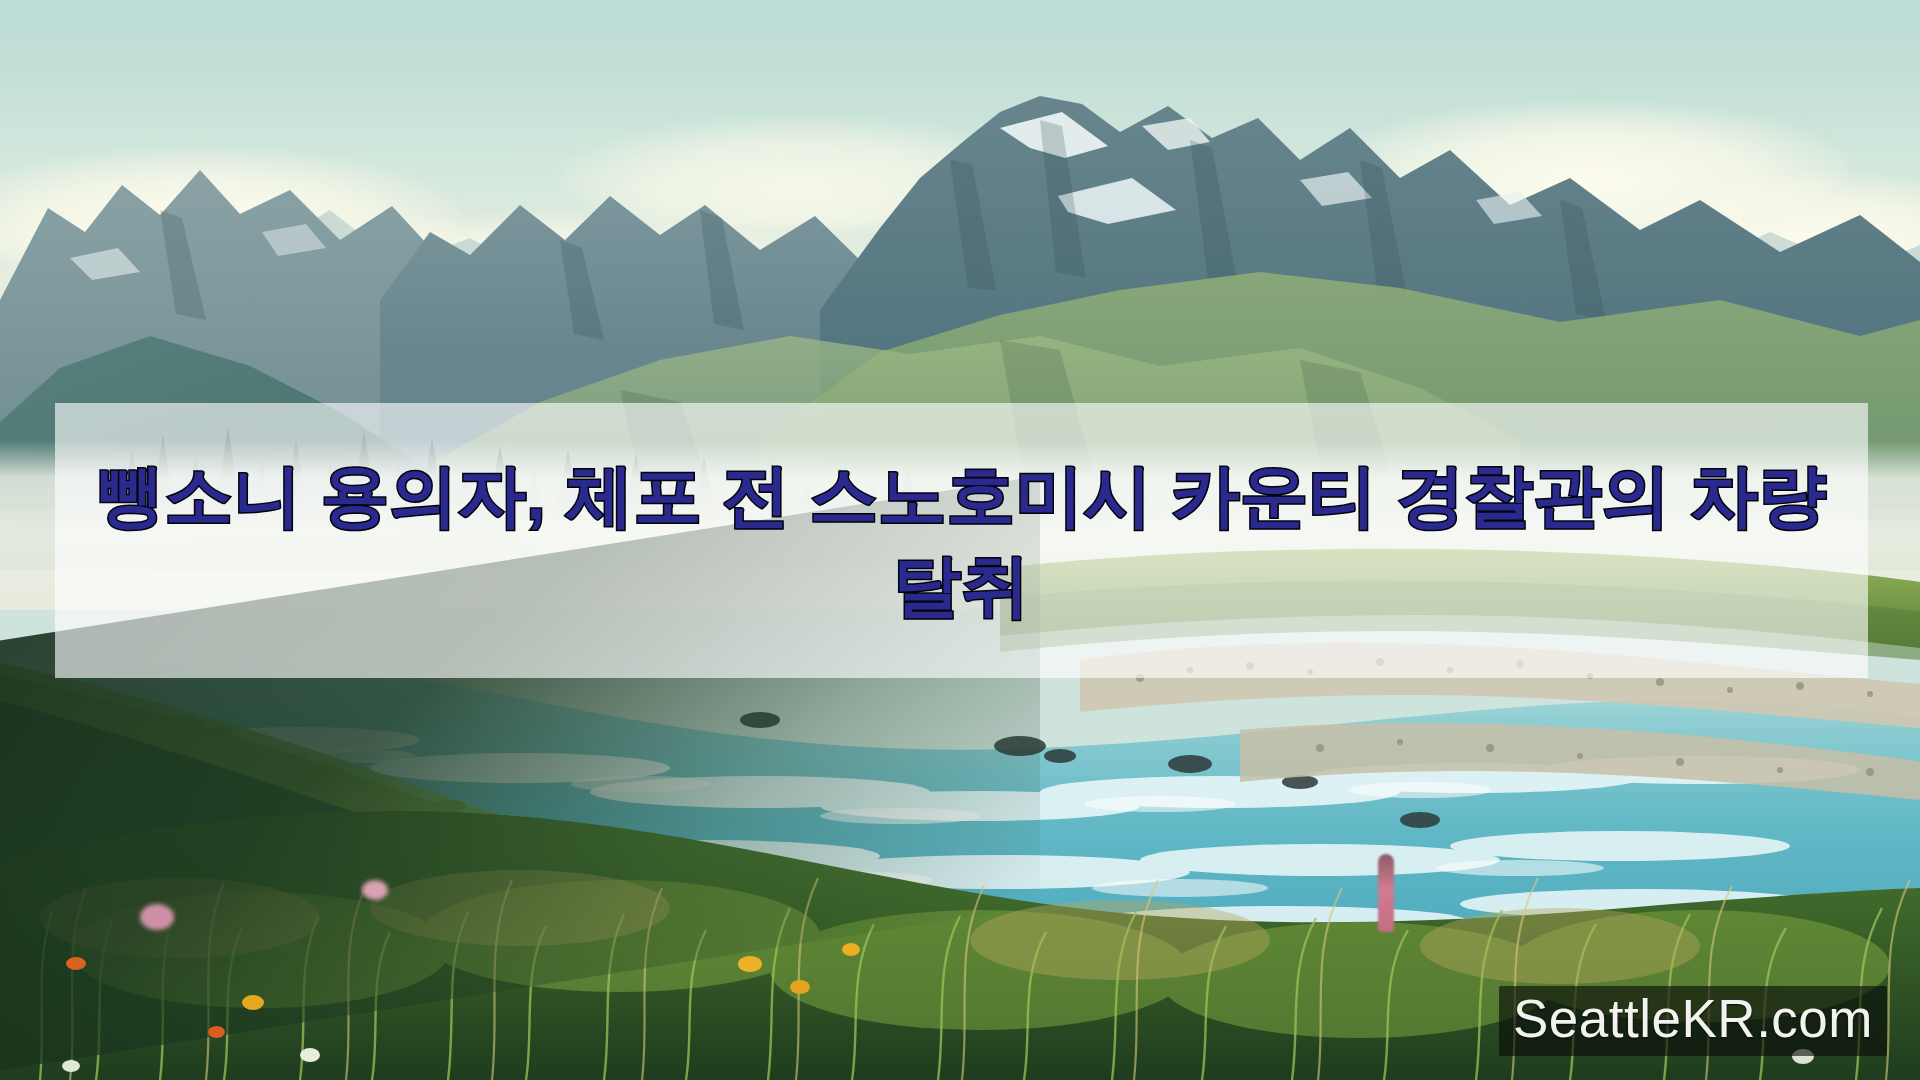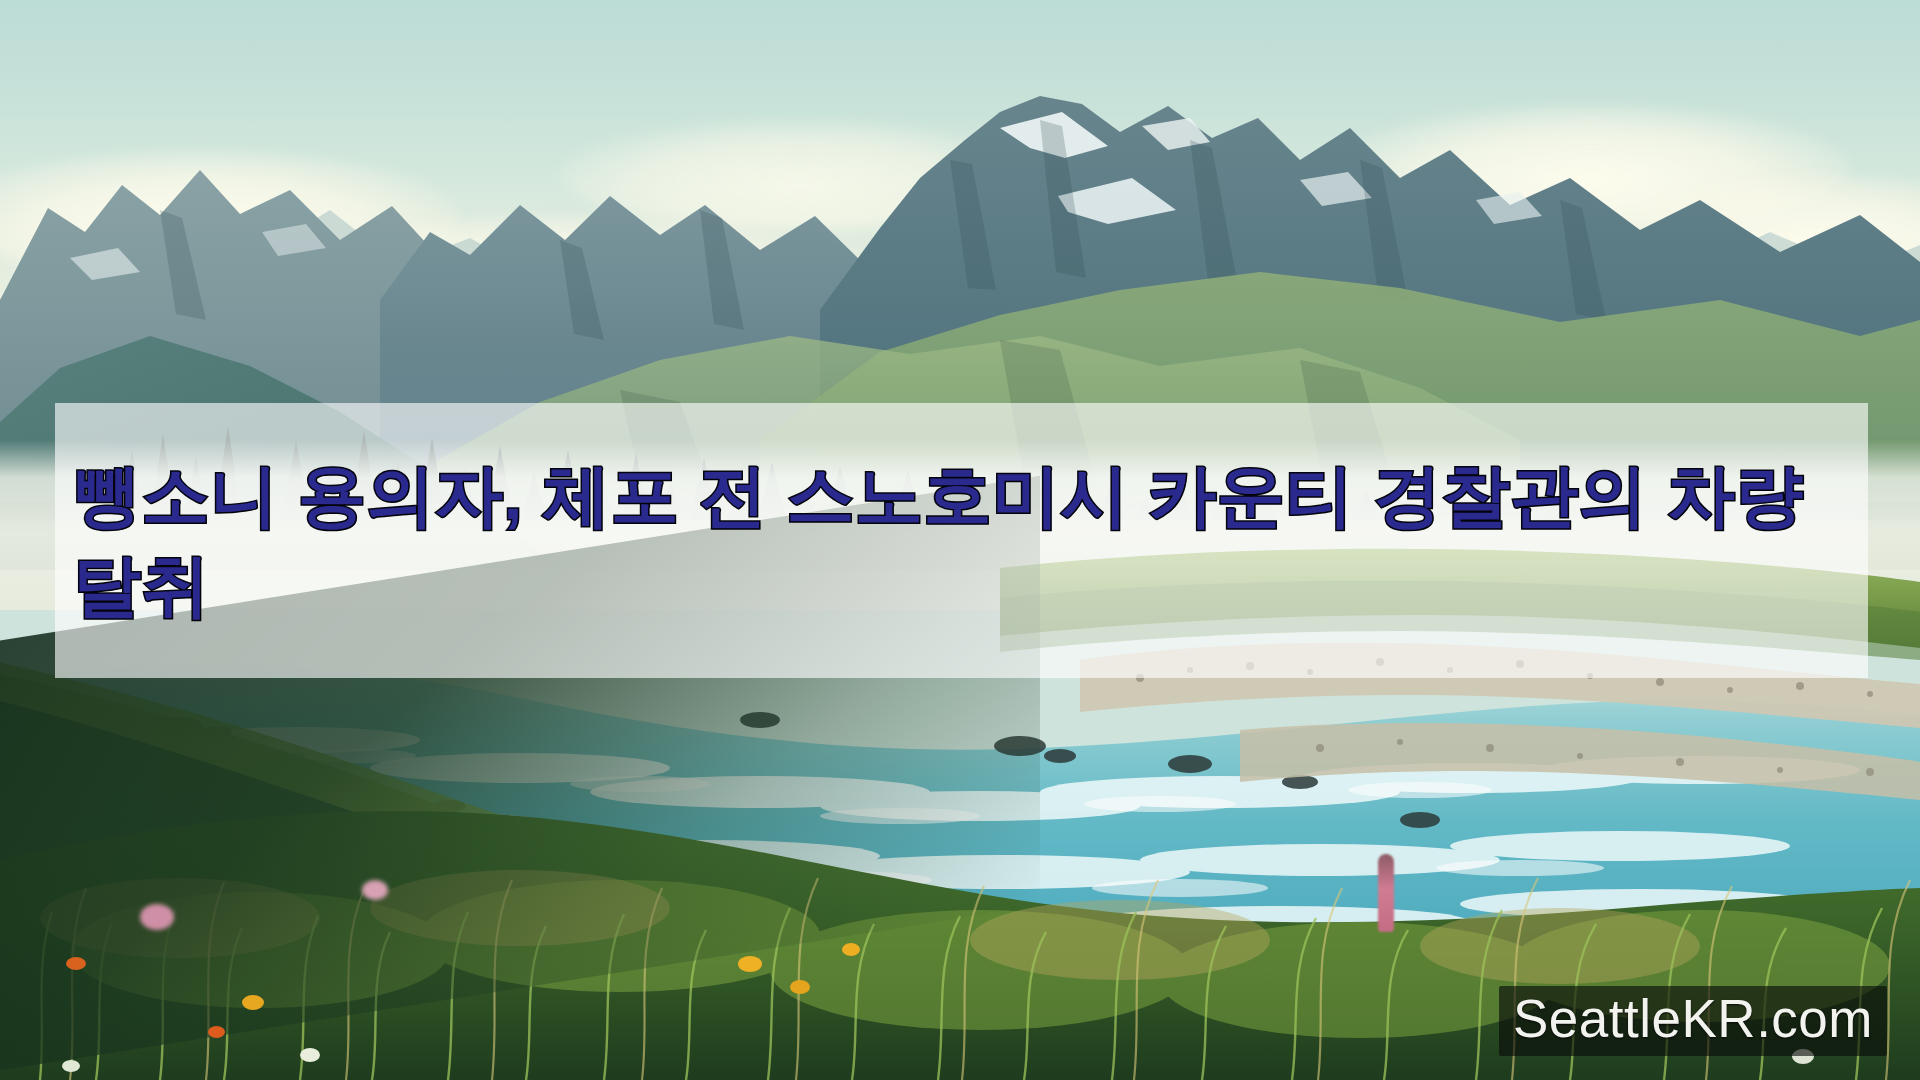--- a/index.html
+++ b/index.html
@@ -145,21 +145,21 @@
     align-items: center;
     justify-content: center;
     box-sizing: border-box;
     padding: 0 18px;
   }
   .title-text {
     font-family: "Liberation Sans", "DejaVu Sans", sans-serif;
     font-weight: 700;
     font-size: 68px;
     line-height: 1.32;
-    text-align: left;
+    text-align: center;
     color: #2a2a8e;
     letter-spacing: 0.5px;
     -webkit-text-stroke: 3px #060612;
     paint-order: stroke fill;
     text-shadow:
        0 0 1px #000,
        1px 1px 0 rgba(0,0,0,0.55);
     margin: 0;
     width: 100%;
   }

